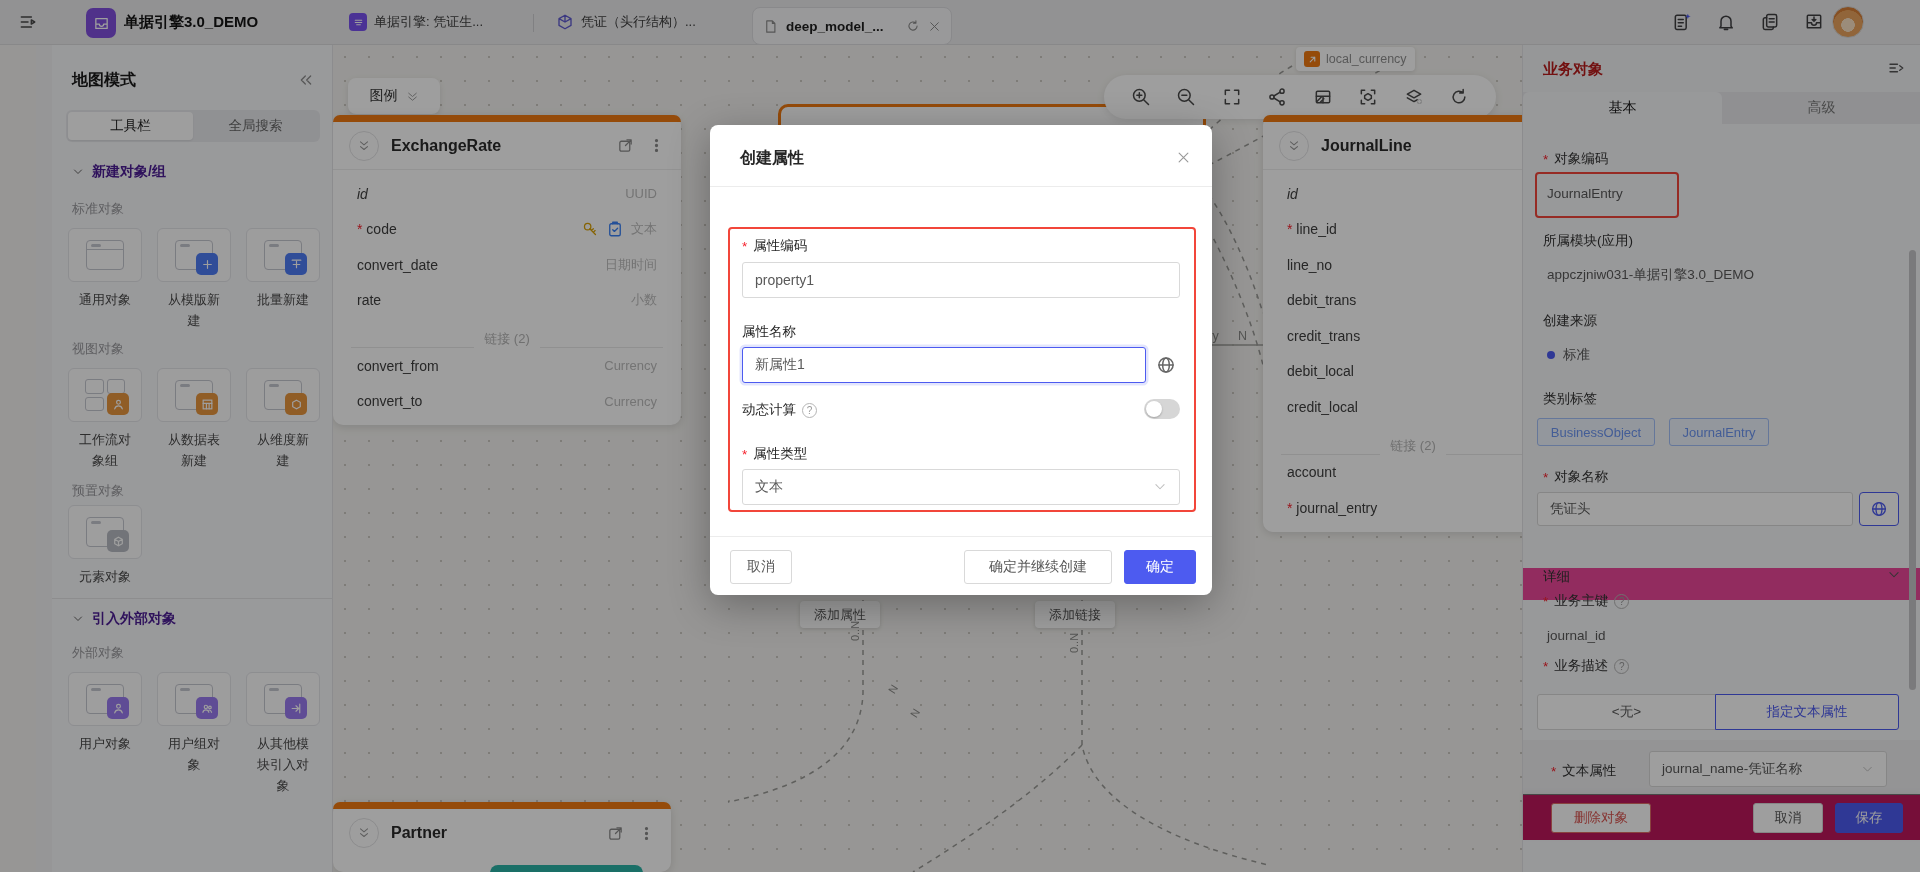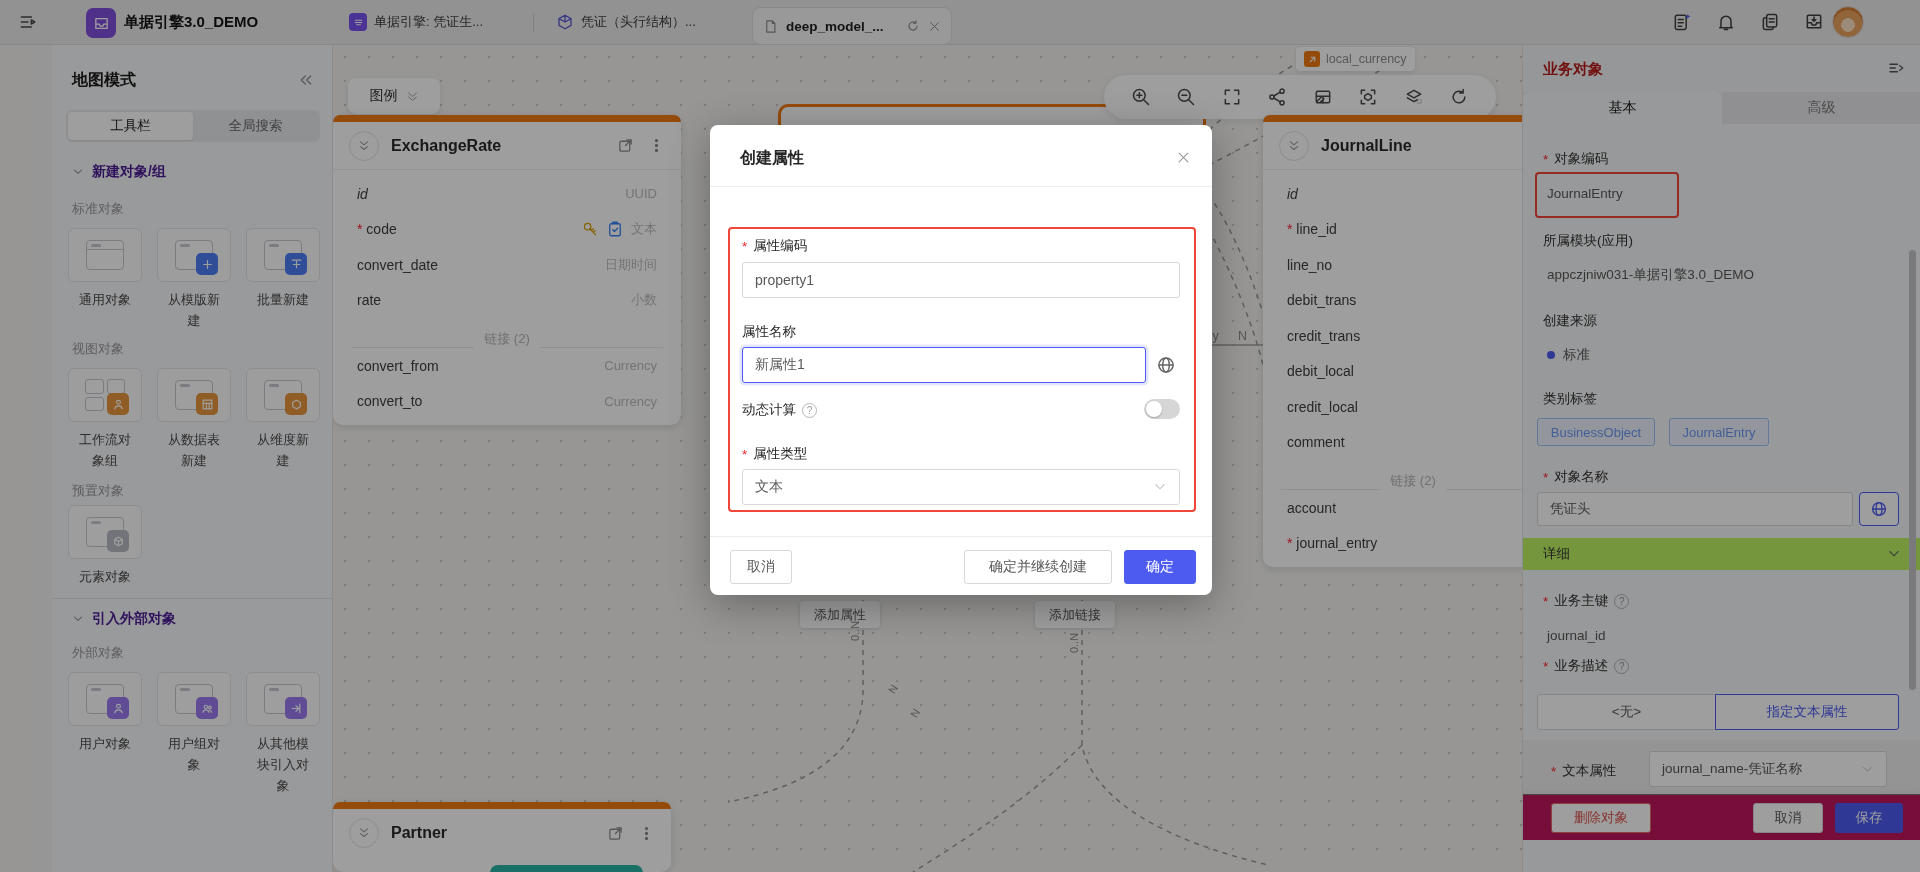--- a/index.html
+++ b/index.html
@@ -86,21 +86,21 @@
   .rp-title { position:absolute; left:20px; top:15px; font-size:15px; font-weight:bold; color:#b91c1c; }
   .rp-tabsbar { position:absolute; left:0; top:47px; width:398px; height:32px; background:#e8e9ec; display:flex; }
   .rp-tab { flex:1; display:flex; align-items:center; justify-content:center; font-size:14px; color:#787878; }
   .rp-tab.on { background:#f6f7f9; color:#141414; border-radius:6px 6px 0 0; }
   .flabel { position:absolute; left:20px; font-size:13.5px; color:#333; display:flex; align-items:center; gap:6px; }
   .fvalue { position:absolute; left:24px; font-size:13.5px; color:#595959; }
   .redbox { position:absolute; border:2.5px solid #f2463a; border-radius:4px; pointer-events:none; }
   .tag { position:absolute; height:28px; border:1px solid #a3c0f8; background:#eef4fe; border-radius:3px; color:#6d96f2; font-size:13px; display:flex; align-items:center; justify-content:center; }
   .inp { position:absolute; border:1px solid #d9d9d9; border-radius:3px; background:#fff; font-size:13.5px; color:#595959; display:flex; align-items:center; padding:0 12px; }
   .globebtn { position:absolute; border:1px solid #4d5bf0; border-radius:4px; background:#fff; color:#4d5bf0; display:flex; align-items:center; justify-content:center; }
-  .collbar { position:absolute; left:0; width:398px; height:32px; background:#bef264; display:flex; align-items:center; justify-content:space-between; padding:0 20px; font-size:13.5px; color:#333; }
+  .collbar { position:absolute; left:0; width:398px; height:32px; background:#ec4899; display:flex; align-items:flex-start; justify-content:space-between; padding:0 20px; font-size:13.5px; color:#333;margin-top:30px; }
   .qmark { display:inline-flex; width:15px; height:15px; border:1px solid #b5b5b5; border-radius:50%; font-size:10px; color:#999; align-items:center; justify-content:center; }
   .segbtn { position:absolute; height:36px; background:#fff; border:1px solid #d9d9d9; display:flex; align-items:center; justify-content:center; font-size:13.5px; color:#595959; }
   .segbtn.on { border:1px solid #4d5bf0; color:#4d5bf0; z-index:1; }
   .grayrow { position:absolute; left:0; width:398px; height:60px; background:#efeff1; }
   .rp-foot { position:absolute; left:0; top:749px; width:398px; height:46px; background:#be185d; border-top:1px solid #737373; box-shadow:0 -2px 6px rgba(0,0,0,.05); }
   .btn { display:flex; align-items:center; justify-content:center; font-size:13.5px; border-radius:3px; position:absolute; height:30px; background:#fff; border:1px solid #d9d9d9; color:#595959; }
   .btn.danger { border-color:#dd6b66; color:#d9534f; }
   .btn.primary { background:#4d5bf0; border-color:#4d5bf0; color:#fff; }
   .scrollthumb { position:absolute; left:386px; top:205px; width:7px; height:440px; background:#c6c6c8; border-radius:4px; }
 
@@ -299,23 +299,20 @@
           </div>
         <div class="crow">
             <span class="cname">credit_trans</span>
           </div>
         <div class="crow">
             <span class="cname">debit_local</span>
           </div>
         <div class="crow">
             <span class="cname">credit_local</span>
           </div>
-        <div class="crow">
-            <span class="cname">comment</span>
-          </div>
         <div class="links-div">
             <span>链接 (2)</span>
           </div>
         <div class="crow">
             <span class="cname">account</span>
           </div>
         <div class="crow">
             <span class="cname req">journal_entry</span>
           </div>
       </div>

